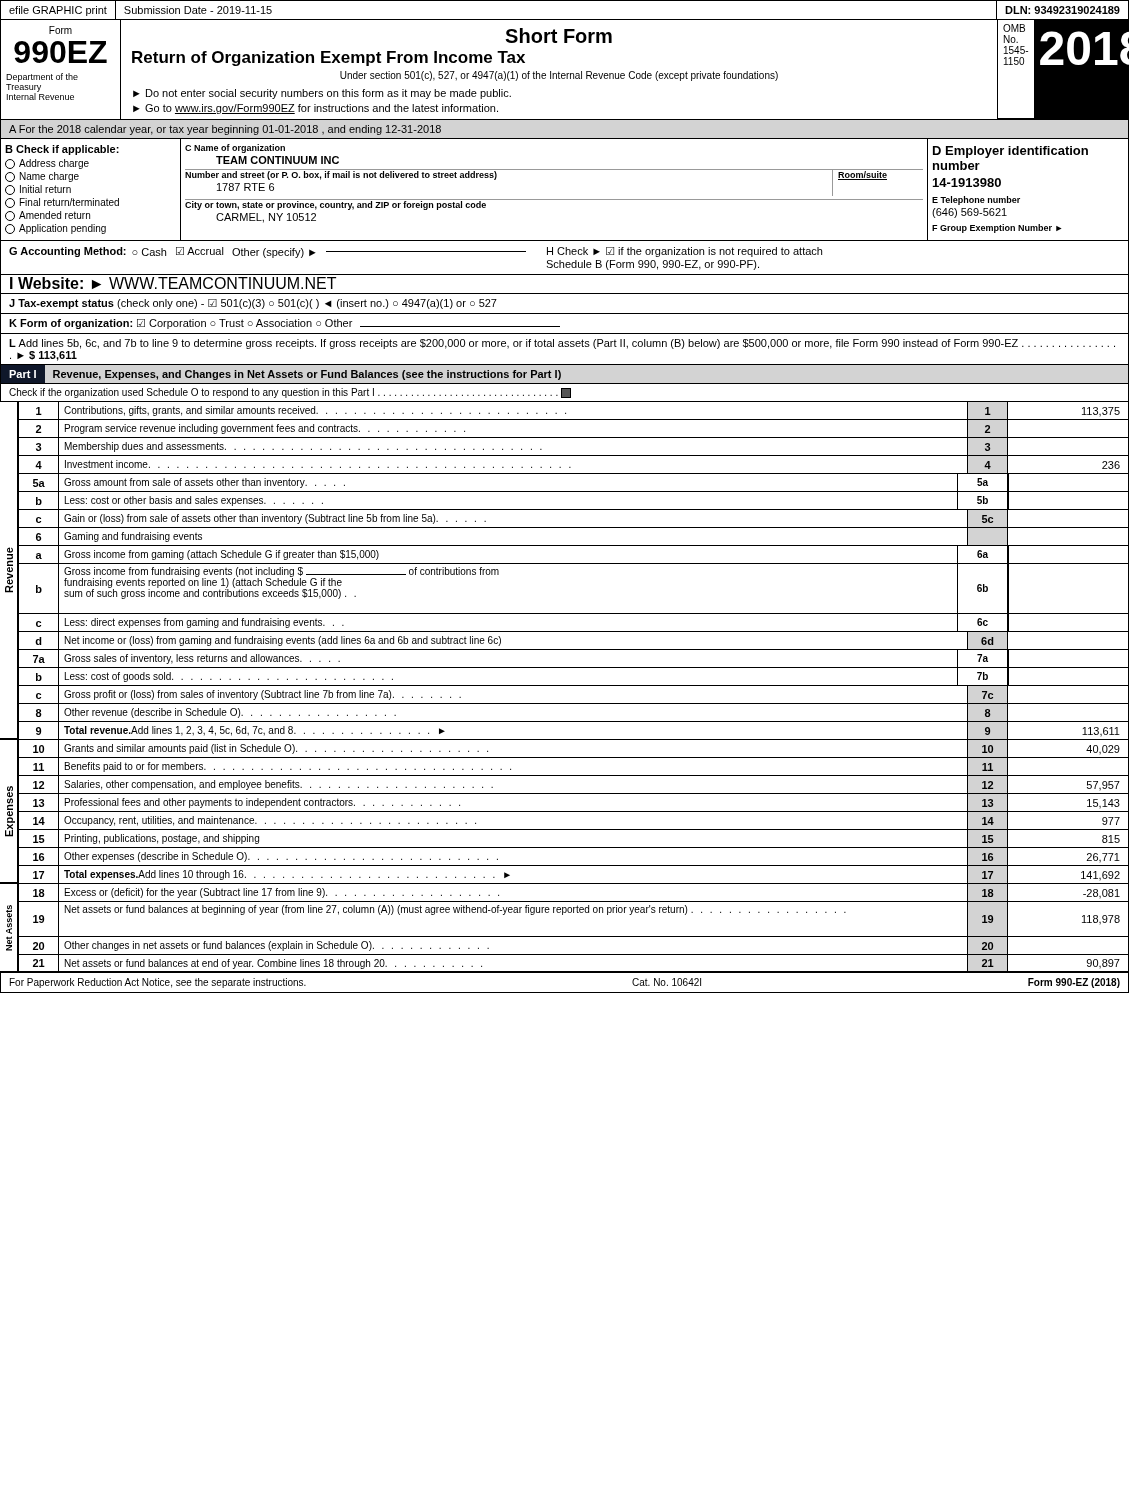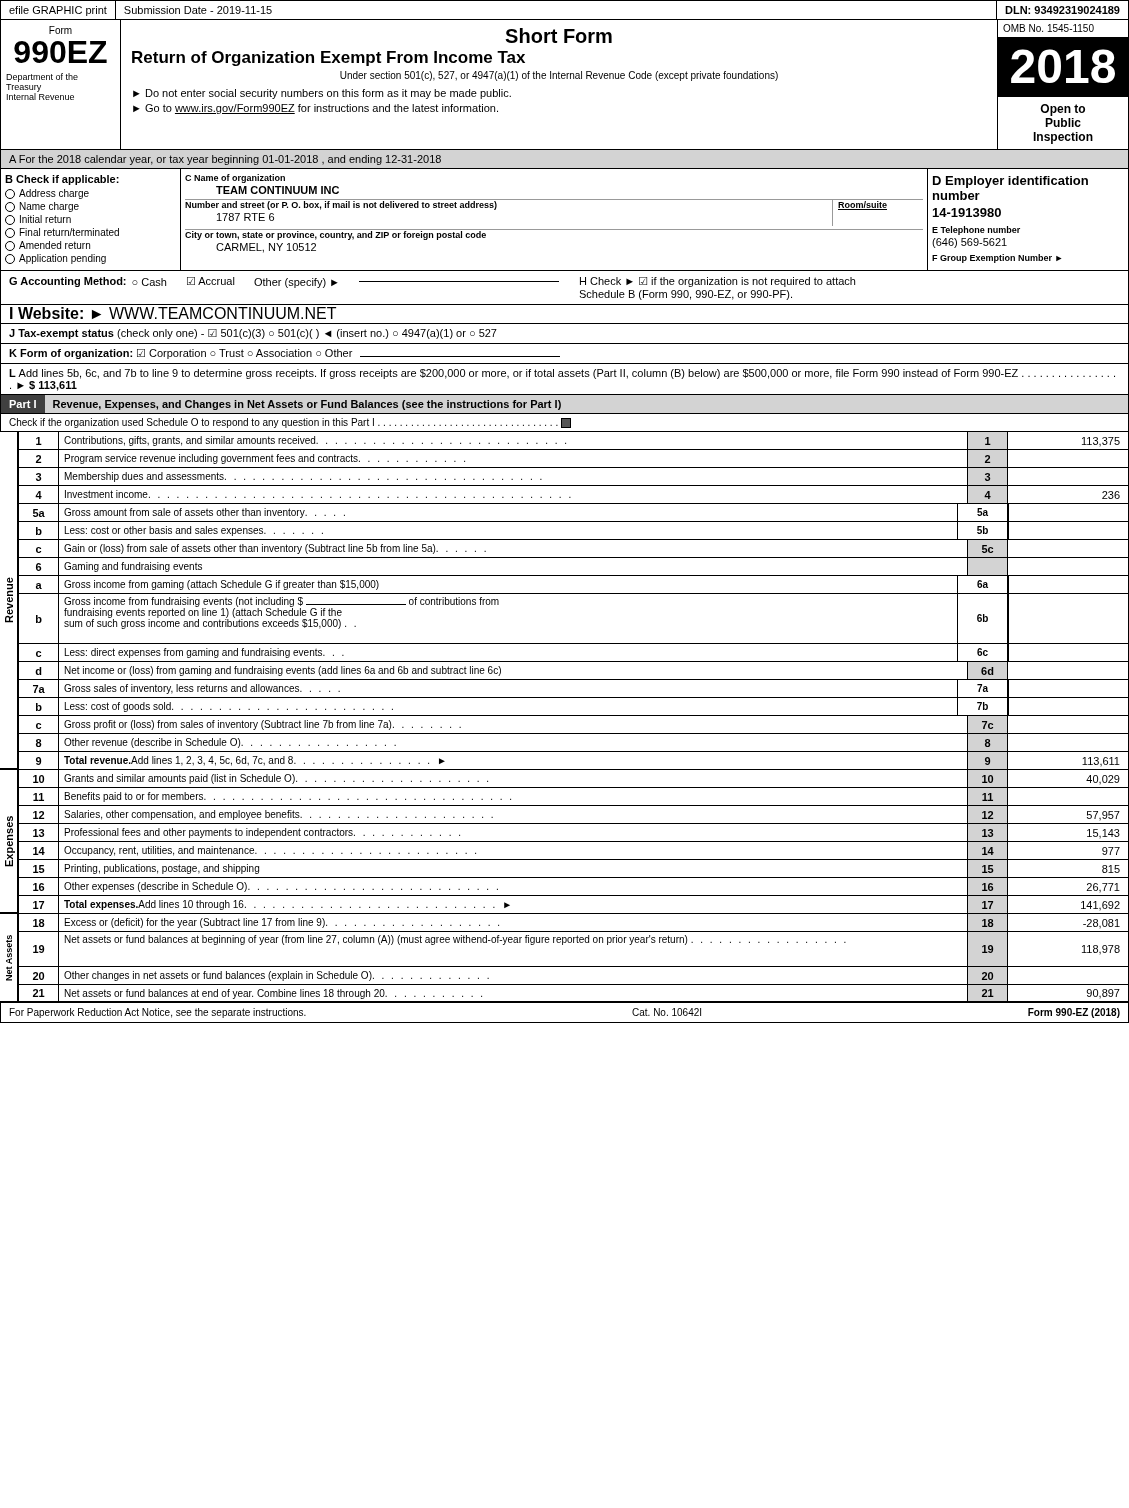--- a/index.html
+++ b/index.html
@@ -90,21 +90,21 @@
       margin-top: 6px;
     }
     .go-to-irs {
       font-size: 11px;
       margin-top: 3px;
     }
     .go-to-irs u { text-decoration: underline; }
     .header-right {
       width: 130px;
       display: flex;
-      flex-direction: column;
+      flex-direction: row;
     }
     .year-box {
       background: #000;
       color: #fff;
       font-size: 48px;
       font-weight: bold;
       text-align: center;
       padding: 5px;
       line-height: 1;
     }
@@ -198,21 +198,21 @@
       align-items: flex-start;
       font-size: 11px;
     }
     .acct-g {
       font-weight: bold;
       margin-right: 5px;
     }
     .acct-options {
       display: flex;
       align-items: center;
-      gap: 19px;
+      gap: 8px;
     }
     .acct-h {
       margin-left: auto;
       font-size: 11px;
     }
     
     .website-section {
       border: 1px solid #000;
       border-bottom: none;
       padding: 0 8px;
@@ -240,21 +240,21 @@
       font-size: 11px;
     }
     
     .part-i-header {
       display: flex;
       border: 1px solid #000;
       border-bottom: none;
       background: #d3d3d3;
     }
     .part-i-label {
-      background: #404040;
+      background: #0f172a;
       color: #fff;
       padding: 3px 8px;
       font-weight: bold;
       font-size: 11px;
     }
     .part-i-title {
       padding: 3px 8px;
       font-size: 11px;
       font-weight: bold;
     }

